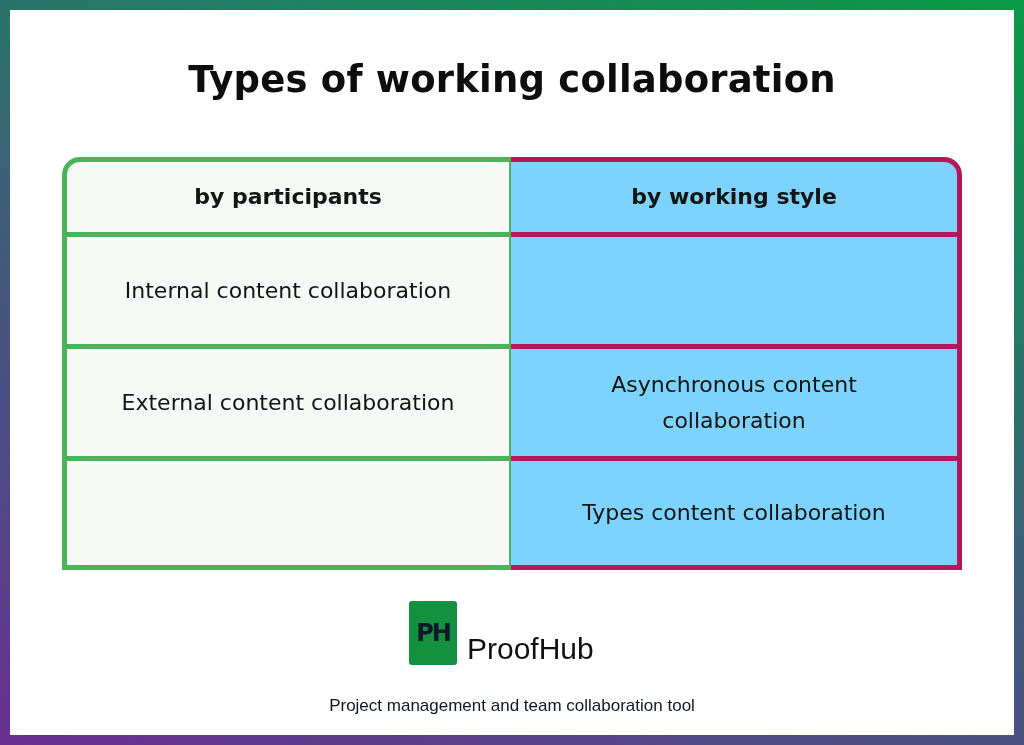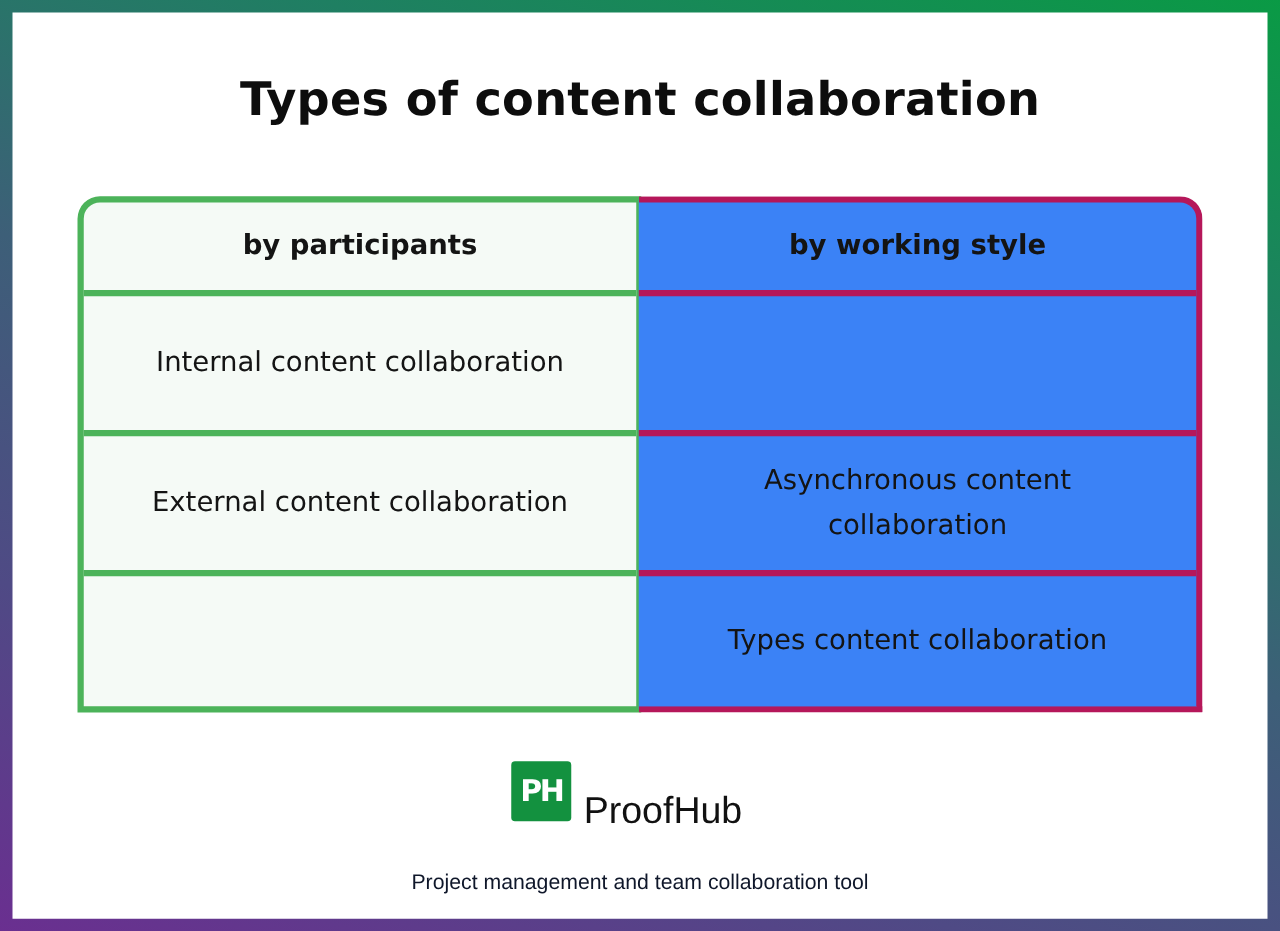--- a/index.html
+++ b/index.html
@@ -25,56 +25,56 @@
   .col.left {
     left:0; width:451px;
     border:5px solid #4cb35a; border-right:4px solid #4cb35a;
     border-radius:18px 0 0 0;
     background:#f5faf6;
   }
   .col.right {
     left:449px; width:451px;
     border:5px solid #b5175a; border-left:none;
     border-radius:0 18px 0 0;
-    background:#3b82f6;
+    background:#7dd3fc;
   }
   .cell {
     position:absolute; left:0; right:0; display:flex; align-items:center; justify-content:center;
     text-align:center; color:#141414; font-size:22px; line-height:36px; padding:16px 30px; box-sizing:border-box;
   }
   .hdr { top:0; height:70px; font-weight:bold; font-size:22px; }
   .r1 { top:75px; height:107px; }
   .r2 { top:187px; height:107px; }
   .r3 { top:299px; height:104px; }
   .hline { position:absolute; left:0; right:0; height:5px; }
   .left .hline { background:#4cb35a; }
   .right .hline { background:#b5175a; }
   .h1 { top:70px; } .h2 { top:182px; } .h3 { top:294px; }
   .brand {
     position:absolute; top:609px; left:409px; height:48px; display:flex; align-items:center;
   }
   .logo-box {
-    width:48px; height:48px; background:#13913f; border-radius:3px;
+    width:48px; height:64px; background:#13913f; border-radius:3px;
     display:flex; align-items:center; justify-content:center;
-    color:#ffffff; font-weight:bold; font-size:24px; letter-spacing:-2px;
+    color:#0f172a; font-weight:bold; font-size:24px; letter-spacing:-2px;
   }
   .brand-name {
     margin-left:10px; font-size:30px; color:#111; font-family:"Liberation Sans", sans-serif;margin-top:32px;
   }
   .tagline {
     position:absolute; top:696px; left:0; width:1024px; text-align:center;
     font-family:"Liberation Sans", sans-serif; font-size:17px; color:#0f172a;
   }
 </style>
 </head>
 <body>
 
 <div class="card"></div>
 
-<div class="title">Types of content collaboration</div>
+<div class="title">Types of working collaboration</div>
 
 <div class="table">
   <div class="col left">
     <div class="cell hdr">by participants</div>
     <div class="hline h1"></div>
     <div class="cell r1">Internal content collaboration</div>
     <div class="hline h2"></div>
     <div class="cell r2">External content collaboration</div>
     <div class="hline h3"></div>
   </div>

